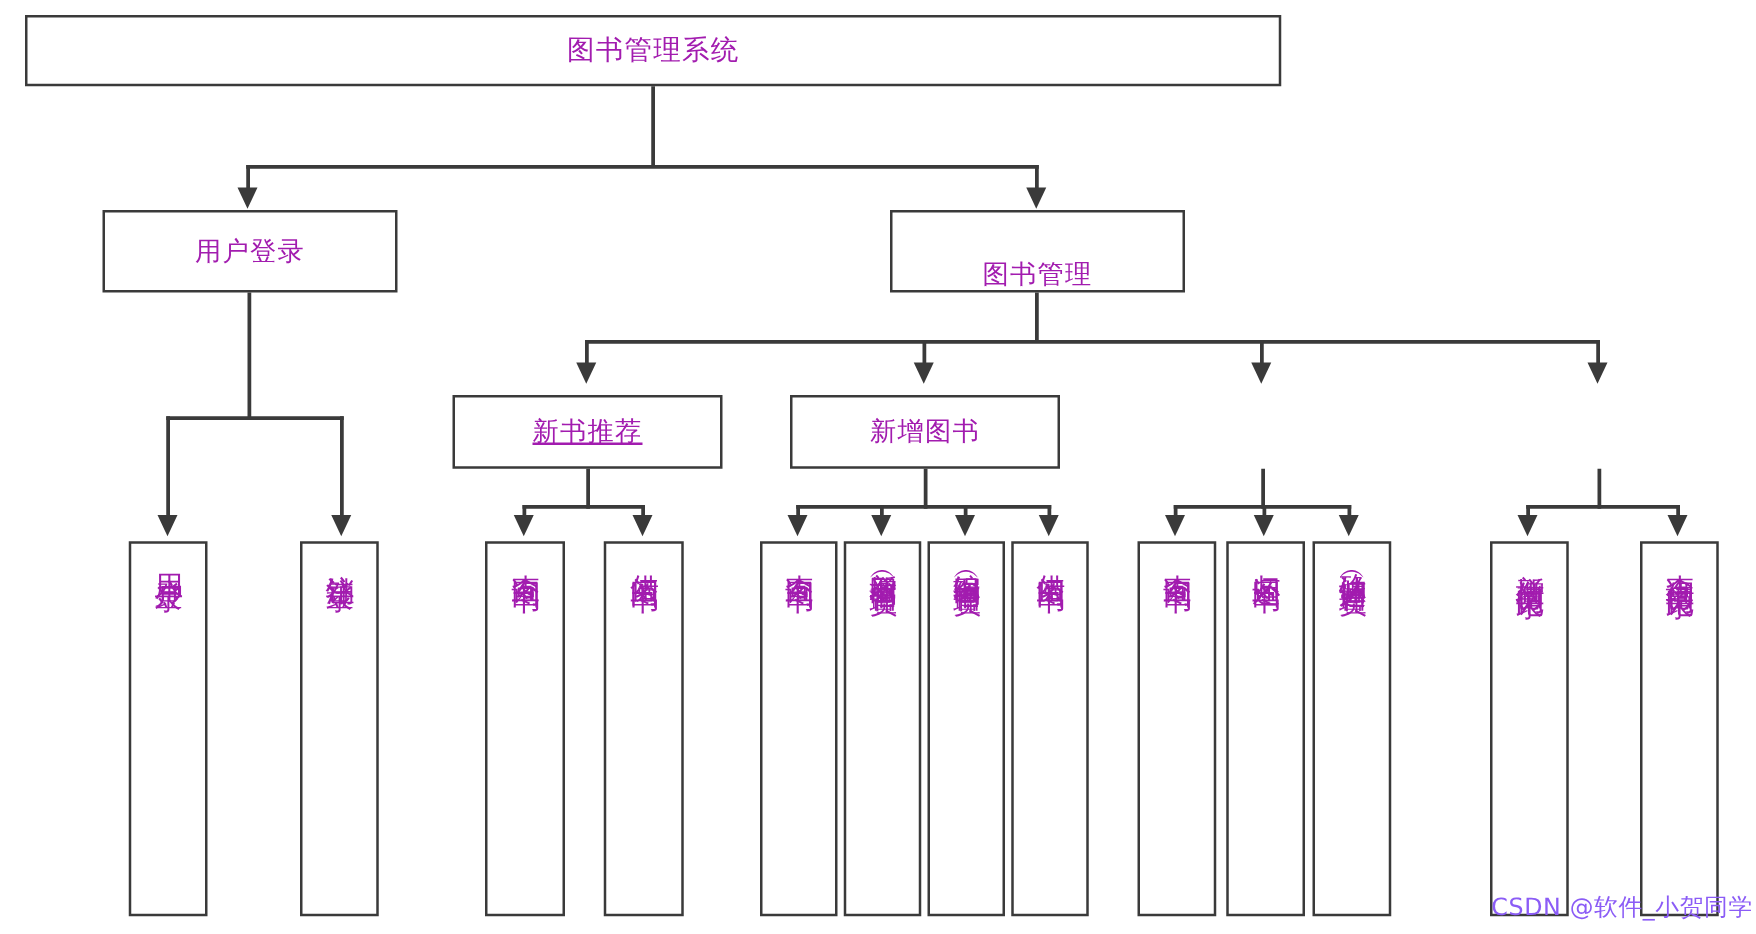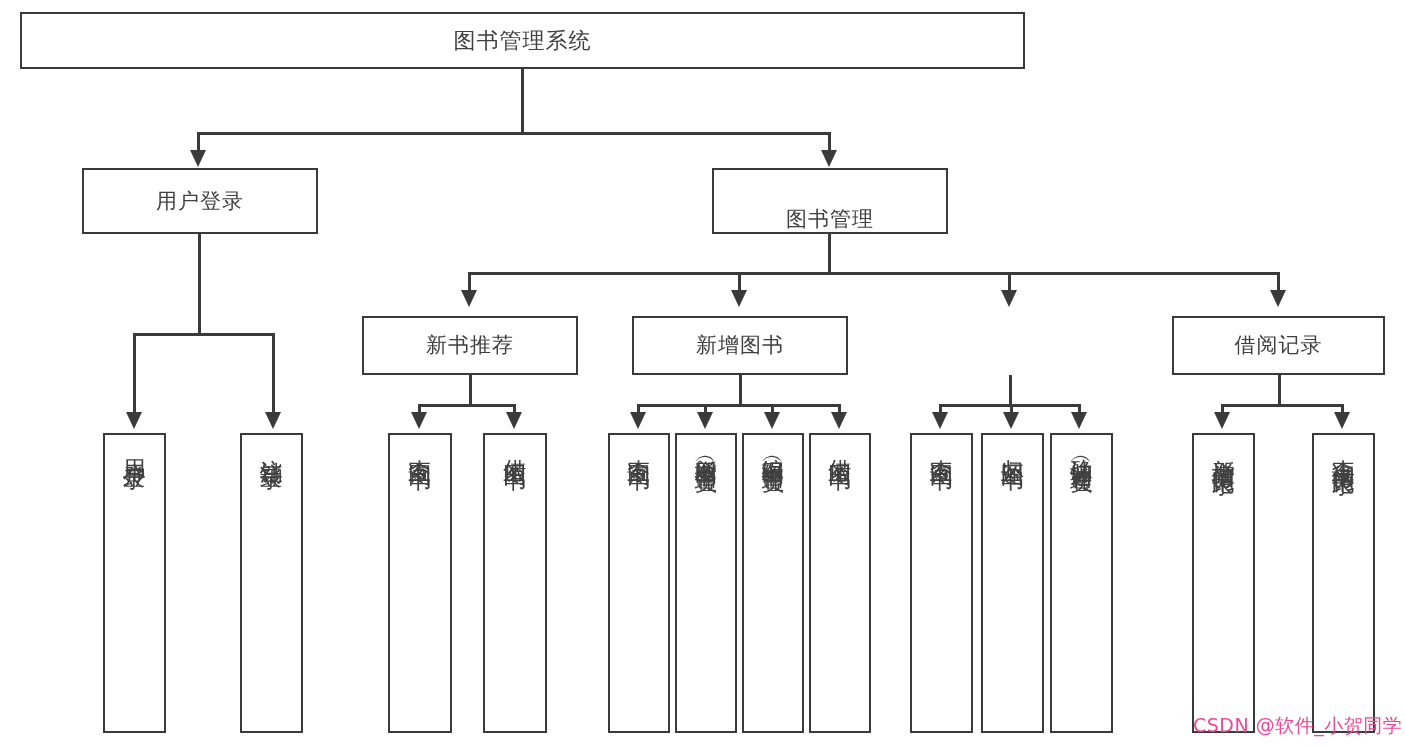--- a/index.html
+++ b/index.html
@@ -19,21 +19,21 @@
     overflow: hidden;
   }
   .node {
     position: absolute;
     box-sizing: border-box;
     background: #ffffff;
     border: 2px solid #3a3a3a;
     display: flex;
     align-items: center;
     justify-content: center;
-    color: #404040;
+    color: #a21caf;
   }
   .node .label {
     display: block;
     text-align: center;
     line-height: 1.18;
   }
   
   .node.horiz .label {
     font-size: 21px;
     letter-spacing: 1px;
@@ -74,21 +74,21 @@
   .arrow {
     position: absolute;
     width: 0;
     height: 0;
     border-left: 8px solid transparent;
     border-right: 8px solid transparent;
     border-top: 17px solid #3a3a3a;
   }
   .watermark {
     position: absolute;
-    color: #ec4899;
+    color: #8b5cf6;
     font-size: 19px;
     white-space: nowrap;
     letter-spacing: 0.5px;
   }
 </style>
 </head>
 <body>
 
 <div id="canvas">
 
@@ -131,28 +131,25 @@
   <div class="hline" style="left:468px; top:272px; width:812px; height:3px;"></div>
   <div class="vline" style="left:468px; top:272px; width:3px; height:27px;"></div>
   <div class="arrow" style="left:461px; top:290px;"></div>
   <div class="vline" style="left:738px; top:272px; width:3px; height:27px;"></div>
   <div class="arrow" style="left:731px; top:290px;"></div>
   <div class="vline" style="left:1008px; top:272px; width:3px; height:27px;"></div>
   <div class="arrow" style="left:1001px; top:290px;"></div>
   <div class="vline" style="left:1277px; top:272px; width:3px; height:27px;"></div>
   <div class="arrow" style="left:1270px; top:290px;"></div>
 
-  <div class="node horiz" style="left:362px; top:316px; width:216px; height:59px;">
+  <div class="node horiz" style="left:362px; top:316px; width:216px; height:59px;text-decoration:underline;">
     <span class="label">新书推荐</span>
   </div>
   <div class="node horiz" style="left:632px; top:316px; width:216px; height:59px;">
     <span class="label">新增图书</span>
-  </div>
-  <div class="node horiz" style="left:1172px; top:316px; width:213px; height:59px;">
-    <span class="label">借阅记录</span>
   </div>
 
   <div class="vline" style="left:469px; top:375px; width:3px; height:32px;"></div>
   <div class="hline" style="left:418px; top:404px; width:98px; height:3px;"></div>
   <div class="vline" style="left:418px; top:404px; width:3px; height:17px;"></div>
   <div class="arrow" style="left:411px; top:412px;"></div>
   <div class="vline" style="left:513px; top:404px; width:3px; height:17px;"></div>
   <div class="arrow" style="left:506px; top:412px;"></div>
 
   <div class="node vert" style="left:388px; top:433px; width:64px; height:300px;">

